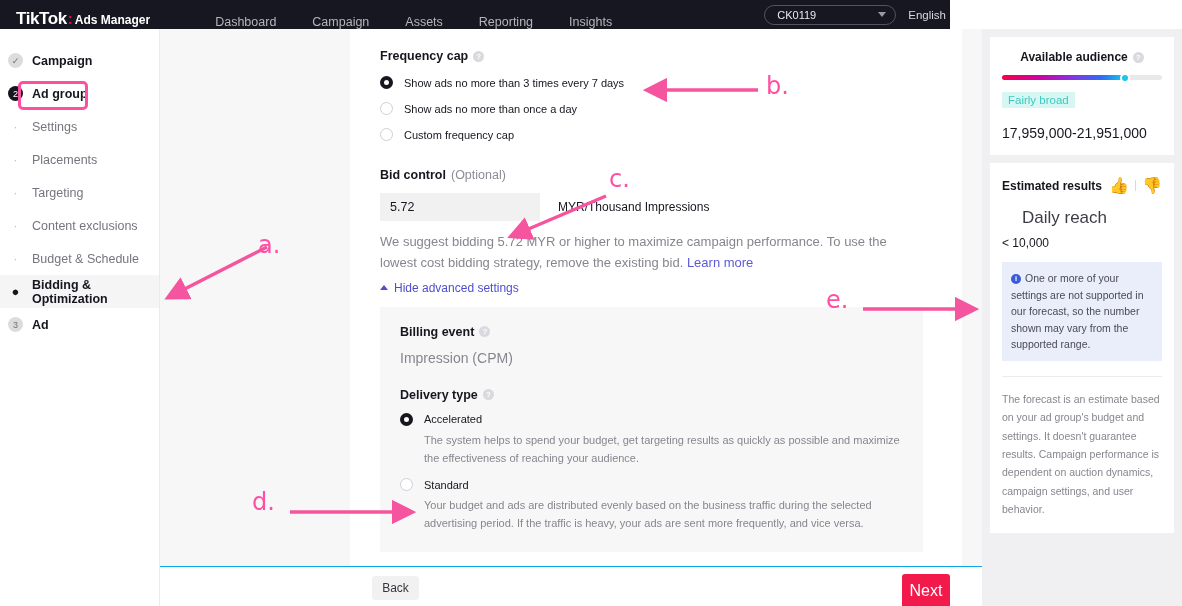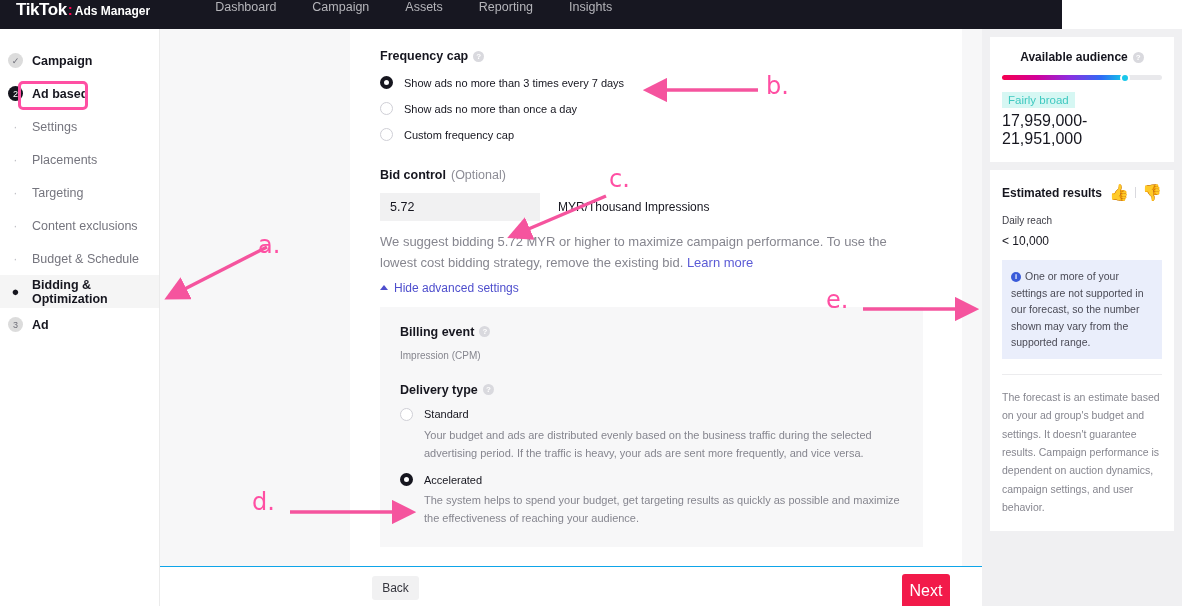--- a/index.html
+++ b/index.html
@@ -6,22 +6,22 @@
   html, body {
     width: 1182px; height: 606px;
     font-family: "Liberation Sans", sans-serif;
     background: #ffffff;
     overflow: hidden;
   }
   #app { position: relative; width: 1182px; height: 606px; }
 
   
   .topnav {
-    position: absolute; top: 0; left: 0; width: 1062px; height: 29px;
-    background: #171721; display: flex; align-items: flex-start;
+    position: absolute; top: 0; left: 0; width: 950px; height: 29px;
+    background: #171721; display: flex; align-items: flex-end;
   }
   .brand { display: flex; align-items: baseline; margin-left: 16px; }
   .brand-tiktok {
     color: #ffffff; font-size: 17px; font-weight: bold; letter-spacing: -0.4px;
   }
   .brand-colon { color: #ff0050; font-size: 15px; font-weight: bold; margin: 0 2px 0 1px; }
   .brand-sub { color: #ffffff; font-size: 12px; font-weight: bold; }
   .nav-items { display: flex; align-items: center; margin-left: 65px; gap: 36px; }
   .nav-item {
     color: #b5b5ba; font-size: 12.5px; cursor: pointer; white-space: nowrap;
@@ -127,21 +127,21 @@
   }
 
   .adv-box {
     margin-top: 12px; background: #f7f7f8; padding: 18px 20px 20px 20px;
     width: 543px;
   }
   .adv-label {
     font-size: 12.5px; font-weight: bold; color: #16161f;
     display: flex; align-items: center; gap: 5px;
   }
-  .adv-value { font-size: 10px; color: #86868f; margin-top: 11px; }
+  .adv-value { font-size: 14px; color: #86868f; margin-top: 11px; }
   .adv-label2 { margin-top: 22px; }
   .delivery-opt { margin-top: 11px; }
   .delivery-head { display: flex; align-items: center; cursor: pointer; }
   .delivery-desc {
     font-size: 11px; color: #86868f; line-height: 1.65;
     margin: 5px 0 0 24px; max-width: 500px;
   }
 
   
   .footer {
@@ -177,34 +177,34 @@
     background: linear-gradient(90deg,#f5004f 0%,#d1009a 22%,#8d2ee0 42%,#2f6bf5 62%,#12c8e8 76%,#12c8e8 78%,#e9e9ec 78%,#e9e9ec 100%);
   }
   .grad-handle {
     position: absolute; left: 74%; top: -2.5px; width: 10px; height: 10px;
     border-radius: 50%; background: #19c7ea; border: 2px solid #ffffff;
   }
   .chip {
     display: inline-block; margin-top: 12px; background: #d6f7f3;
     color: #3fc9c0; font-size: 11.5px; padding: 2px 6px;
   }
-  .rnum { font-size: 16px; color: #16161f; margin-top: 4px; }
+  .rnum { font-size: 14px; color: #16161f; margin-top: 17px; }
   .infobox {
     margin-top: 12px; background: #eaeefb; padding: 8px 9px;
     font-size: 10.5px; color: #4a4a55; line-height: 1.58;
   }
   .info-i {
     display: inline-block; width: 10px; height: 10px; border-radius: 50%;
     background: #3a5bd9; color: #fff; font-size: 7.5px; line-height: 10px;
     text-align: center; font-weight: bold; margin-right: 4px;
     vertical-align: 1px;
   }
   .thumbs { display: flex; align-items: center; gap: 6px; color: #75757e; }
   .thumb-div { width: 1px; height: 11px; background: #d9d9de; }
-  .rsub { font-size: 10px; color: #3d3d46; margin-top: 13px; }
+  .rsub { font-size: 17px; color: #3d3d46; margin-top: 13px; margin-left: 20px; }
   .rval { font-size: 12px; color: #16161f; margin-top: 8px; }
   .divider { height: 1px; background: #ececee; margin: 15px 0 0 0; }
   .forecast-note {
     font-size: 10.5px; color: #86868f; line-height: 1.75; margin-top: 13px;
   }
 
   
   .anno { position: absolute; pointer-events: none; }
   .anno-letter {
     position: absolute; font-family: "DejaVu Sans", sans-serif;
@@ -223,32 +223,39 @@
       <span class="brand-colon">:</span>
       <span class="brand-sub">Ads Manager</span>
     </div>
     <div class="nav-items">
       <div class="nav-item">Dashboard</div>
       <div class="nav-item">Campaign</div>
       <div class="nav-item">Assets</div>
       <div class="nav-item">Reporting</div>
       <div class="nav-item">Insights</div>
     </div>
+    <div class="nav-right">
+      <div class="acct-select">
+        <span>CK0119</span>
+        <span class="chev"></span>
+      </div>
+      <div class="lang">English</div>
+    </div>
   </div>
 
   <div class="sidebar">
 
     <div class="side-row">
       <span class="badge done">✓</span>
       <span class="side-label">Campaign</span>
     </div>
 
     <div class="side-row">
       <span class="badge current">2</span>
-      <span class="side-label">Ad based</span>
+      <span class="side-label">Ad group</span>
     </div>
 
     <div class="side-row sub">
       <span class="dot-marker">·</span>
       <span class="side-label muted">Settings</span>
     </div>
 
     <div class="side-row sub">
       <span class="dot-marker">·</span>
       <span class="side-label muted">Placements</span>
@@ -331,32 +338,32 @@
           </div>
           <div class="adv-value">Impression (CPM)</div>
 
           <div class="adv-label adv-label2">
             <span>Delivery type</span>
             <span class="help-i">?</span>
           </div>
 
           <div class="delivery-opt">
             <div class="delivery-head">
+              <span class="radio on"></span>
+              <span class="radio-label">Accelerated</span>
+            </div>
+            <div class="delivery-desc">The system helps to spend your budget, get targeting results as quickly as possible and maximize the effectiveness of reaching your audience.</div>
+          </div>
+
+          <div class="delivery-opt">
+            <div class="delivery-head">
               <span class="radio"></span>
               <span class="radio-label">Standard</span>
             </div>
             <div class="delivery-desc">Your budget and ads are distributed evenly based on the business traffic during the selected advertising period. If the traffic is heavy, your ads are sent more frequently, and vice versa.</div>
-          </div>
-
-          <div class="delivery-opt">
-            <div class="delivery-head">
-              <span class="radio on"></span>
-              <span class="radio-label">Accelerated</span>
-            </div>
-            <div class="delivery-desc">The system helps to spend your budget, get targeting results as quickly as possible and maximize the effectiveness of reaching your audience.</div>
           </div>
         </div>
 
       </div>
     </div>
   </div>
 
   <div class="footer">
     <button class="btn-back">Back</button>
     <button class="btn-next">Next</button>

